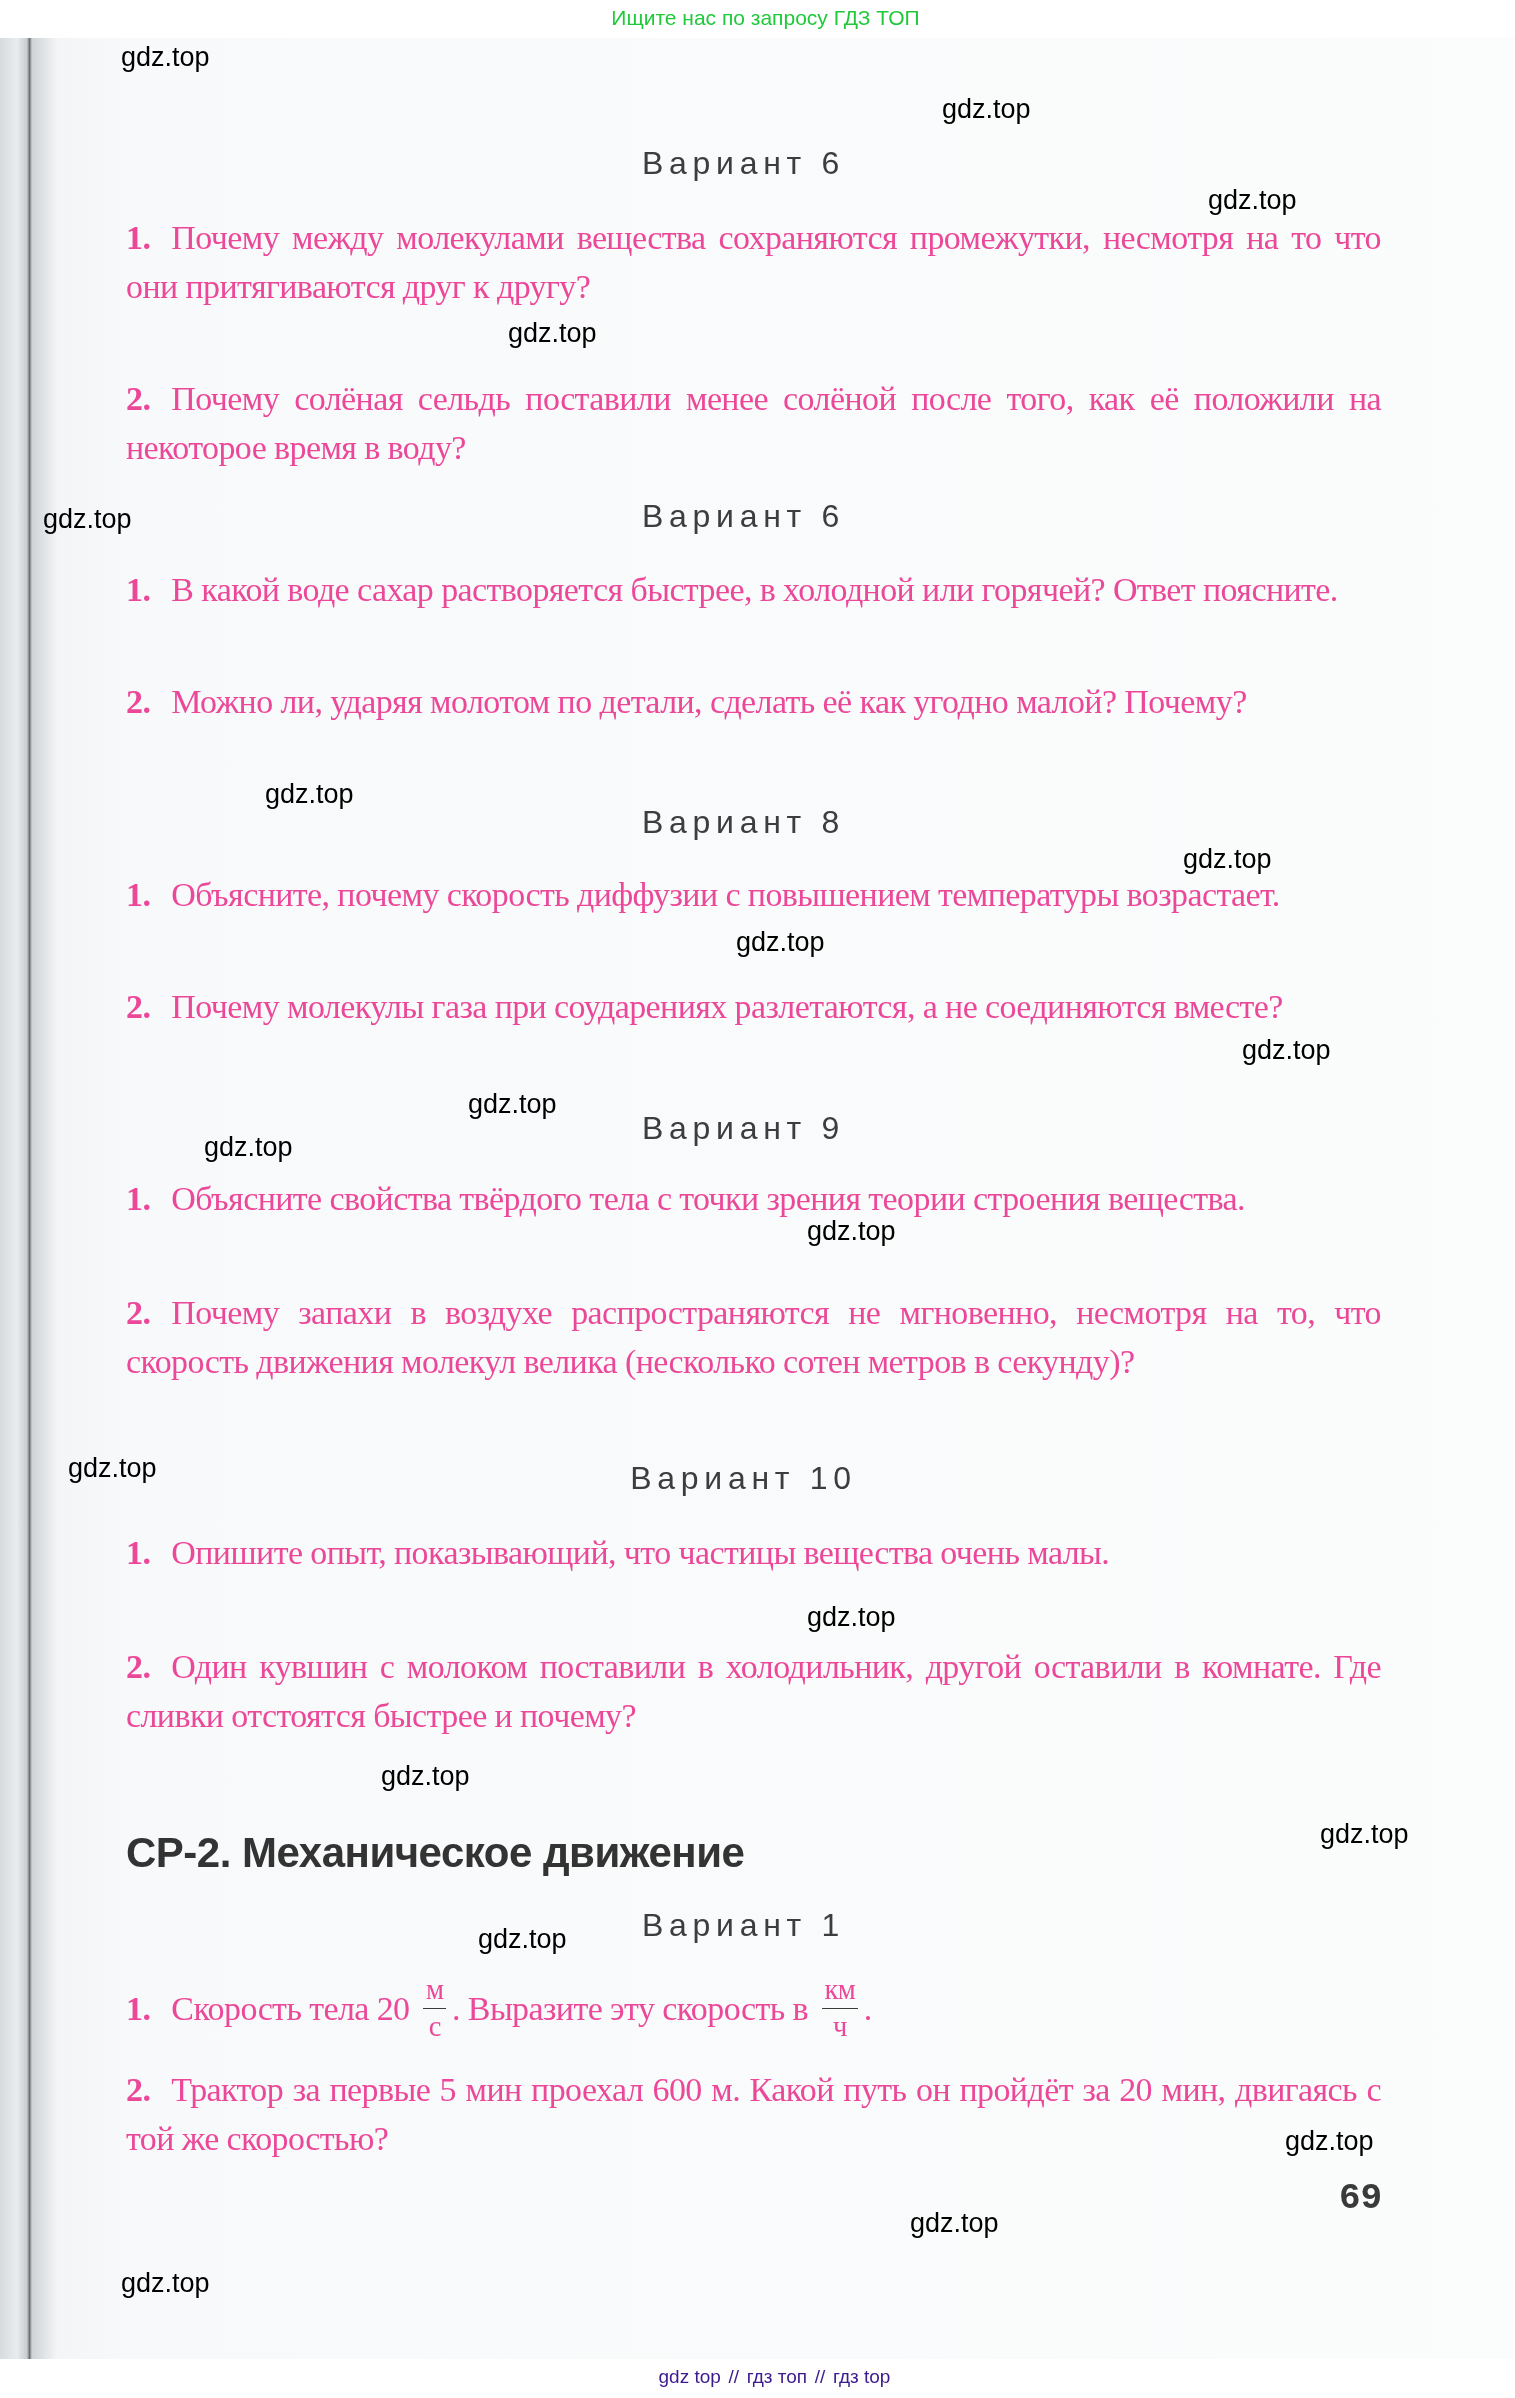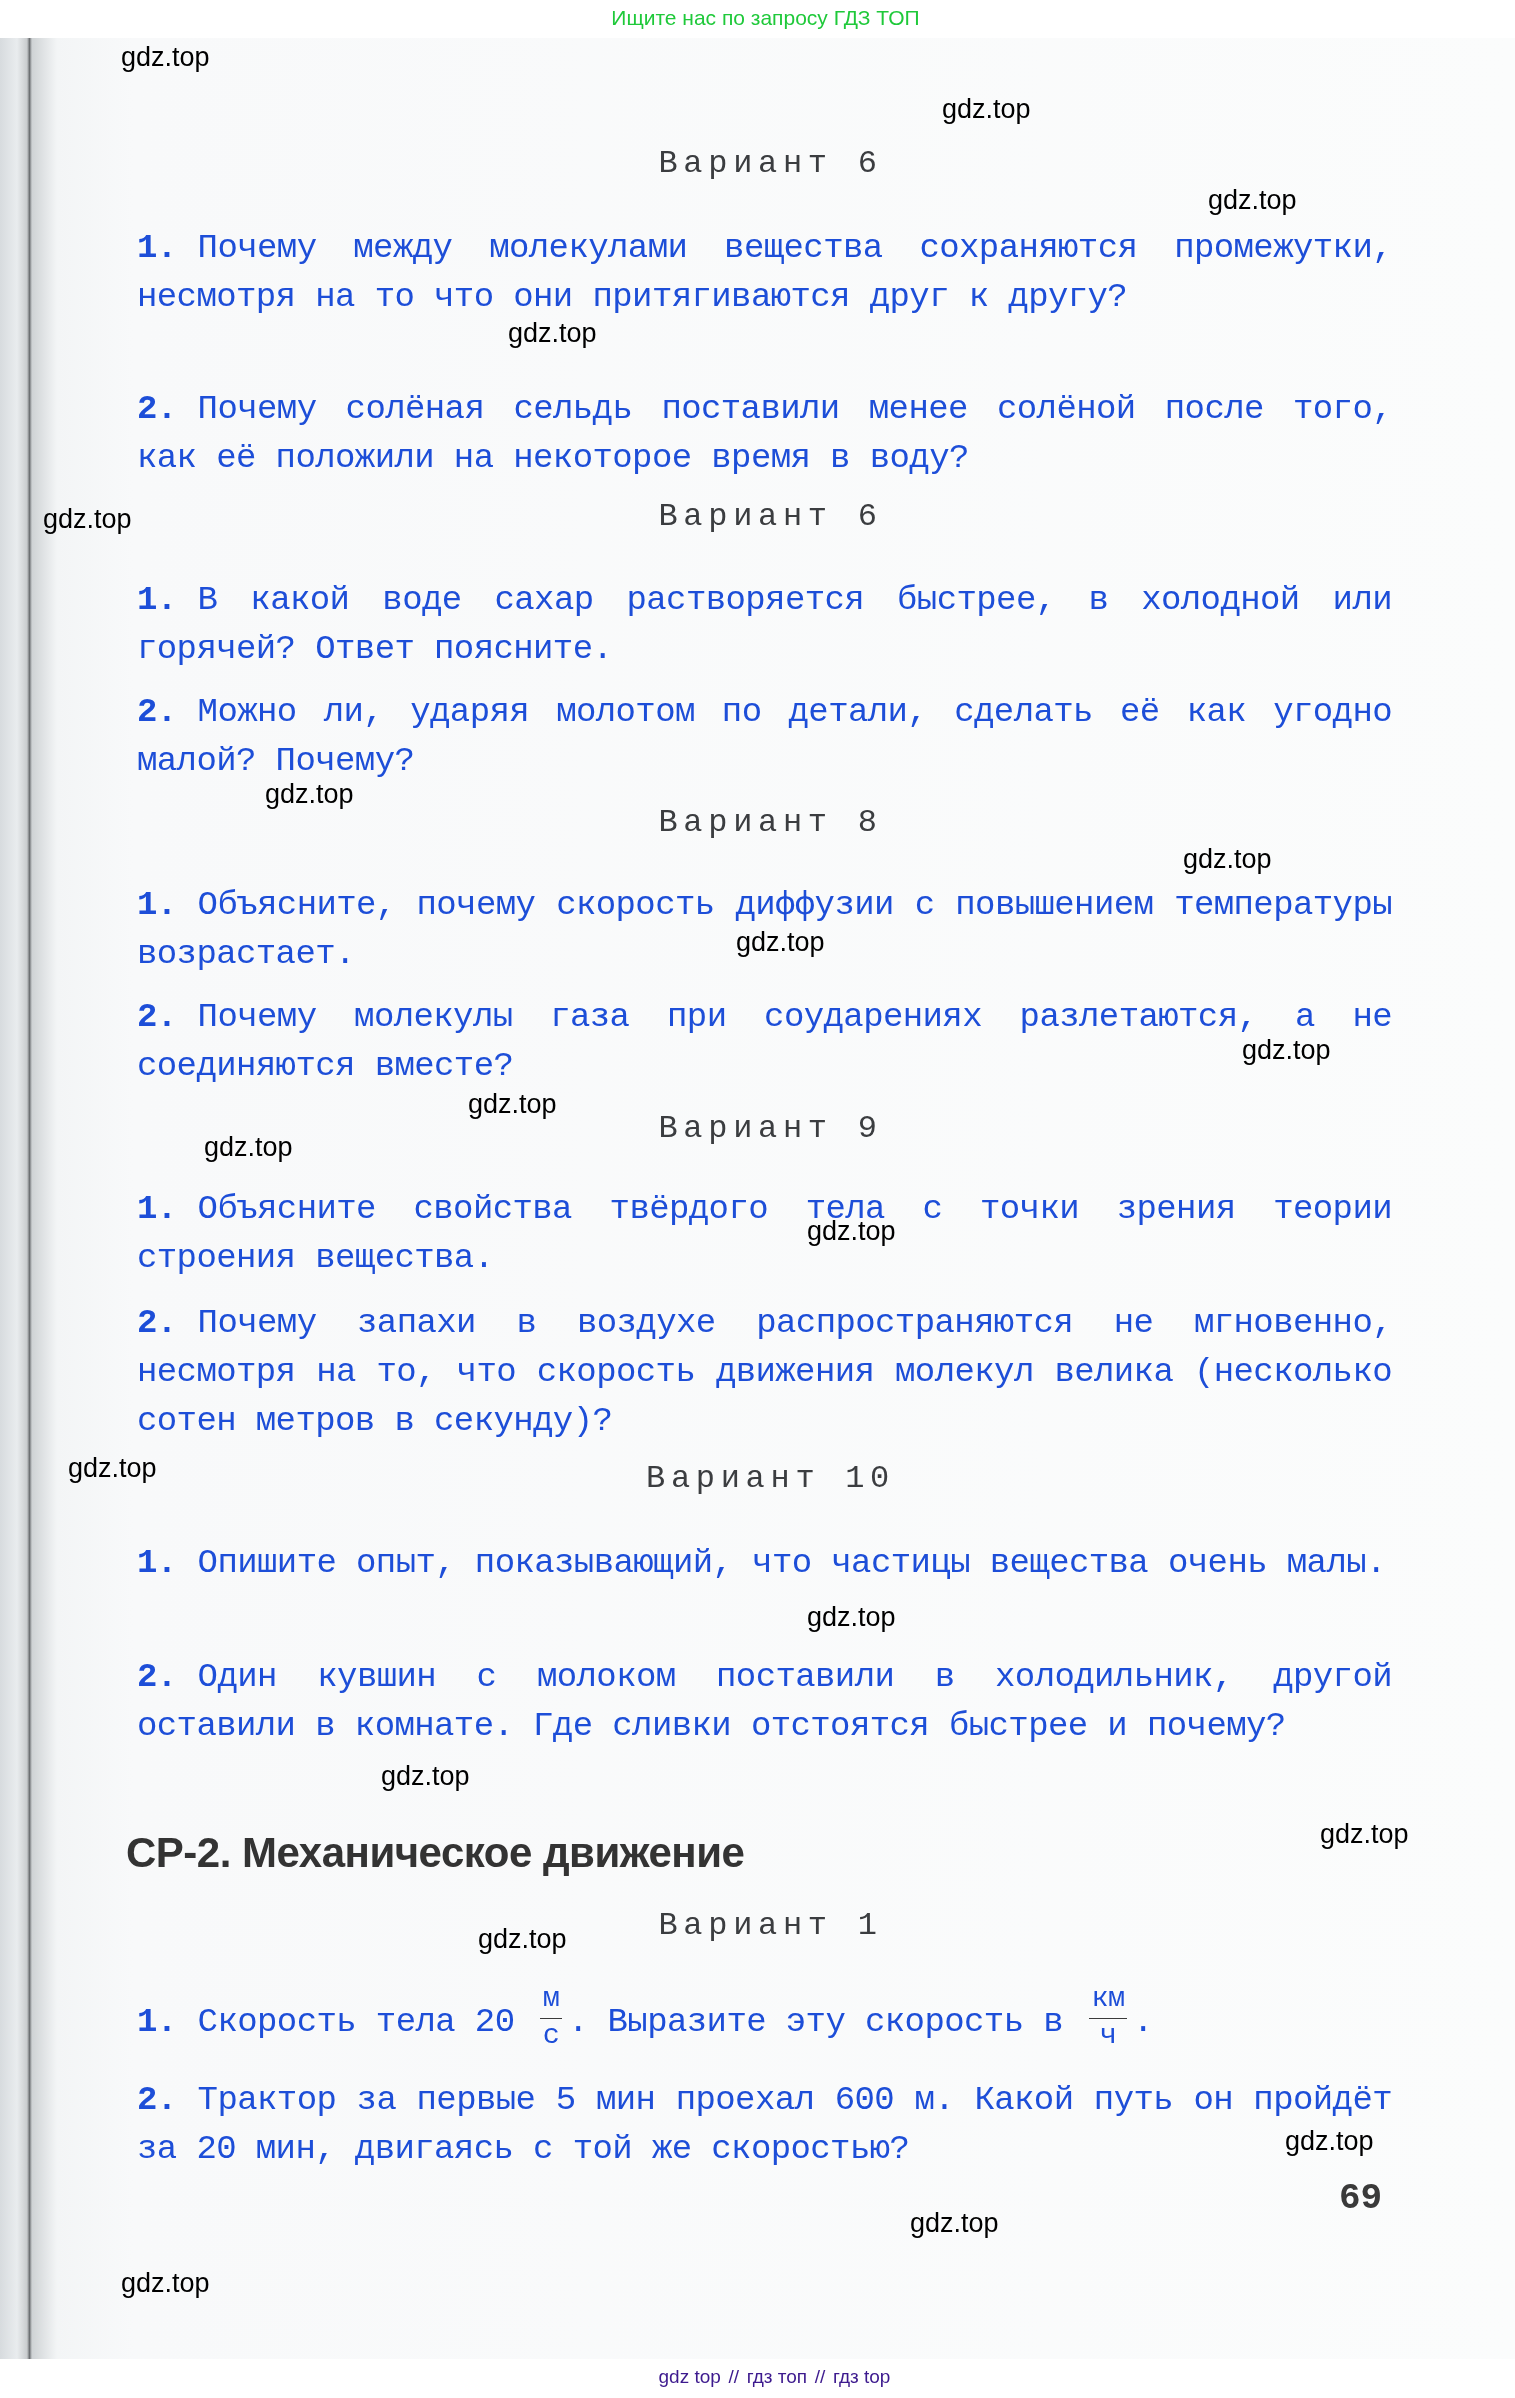--- a/index.html
+++ b/index.html
@@ -17,29 +17,29 @@
     position: absolute; left: 0; top: 38px; width: 1515px; height: 2321px;
     background: linear-gradient(to right, #d7dbde 0px, #e9ecee 17px, #c9ccce 27px, #6d7073 29.5px, #cfd3d5 32px, #f3f5f6 57px, #f8f9fa 133px, #fbfcfc 100%);
   }
   .footer {
     position: absolute; left: 0; top: 2363px; width: 1515px; text-align: center;
     font-family: "Liberation Sans", "DejaVu Sans", sans-serif;
     font-size: 19px; line-height: 28.5px; color: #3d1a8e; padding-left: 17px;
   }
   .footer .sep { margin: 0 7.6px; }
   .heading {
-    position: absolute; left: 143px; width: 1255px; text-align: center;
-    font-family: Liberation Mono, monospace;
+    position: absolute; left: 116px; width: 1255px; text-align: center;
+    font-family: Liberation Sans, sans-serif;
     font-size: 32px; letter-spacing: 5.7px; color: #3b3d40; line-height: 49px;
   }
   .q {
     position: absolute; left: 126px; width: 1255px;
-    font-family: Liberation Mono, monospace;
-    font-size: 34px; line-height: 49px; color: #1d4ed8;
-    text-align: justify; margin: 11px;
+    font-family: Liberation Serif, serif;
+    font-size: 34px; line-height: 49px; color: #ec4899;
+    text-align: justify; margin: 0;
     letter-spacing: -0.6px;
   }
   .q .num { font-weight: bold; margin-right: 21px; }
   .section-title {
     position: absolute; left: 126px; top: 1828px;
     font-family: "Liberation Sans", "DejaVu Sans", sans-serif;
     font-weight: bold; font-size: 42px; line-height: 49px; color: #333;
     letter-spacing: -0.5px;
   }
   .frac {

